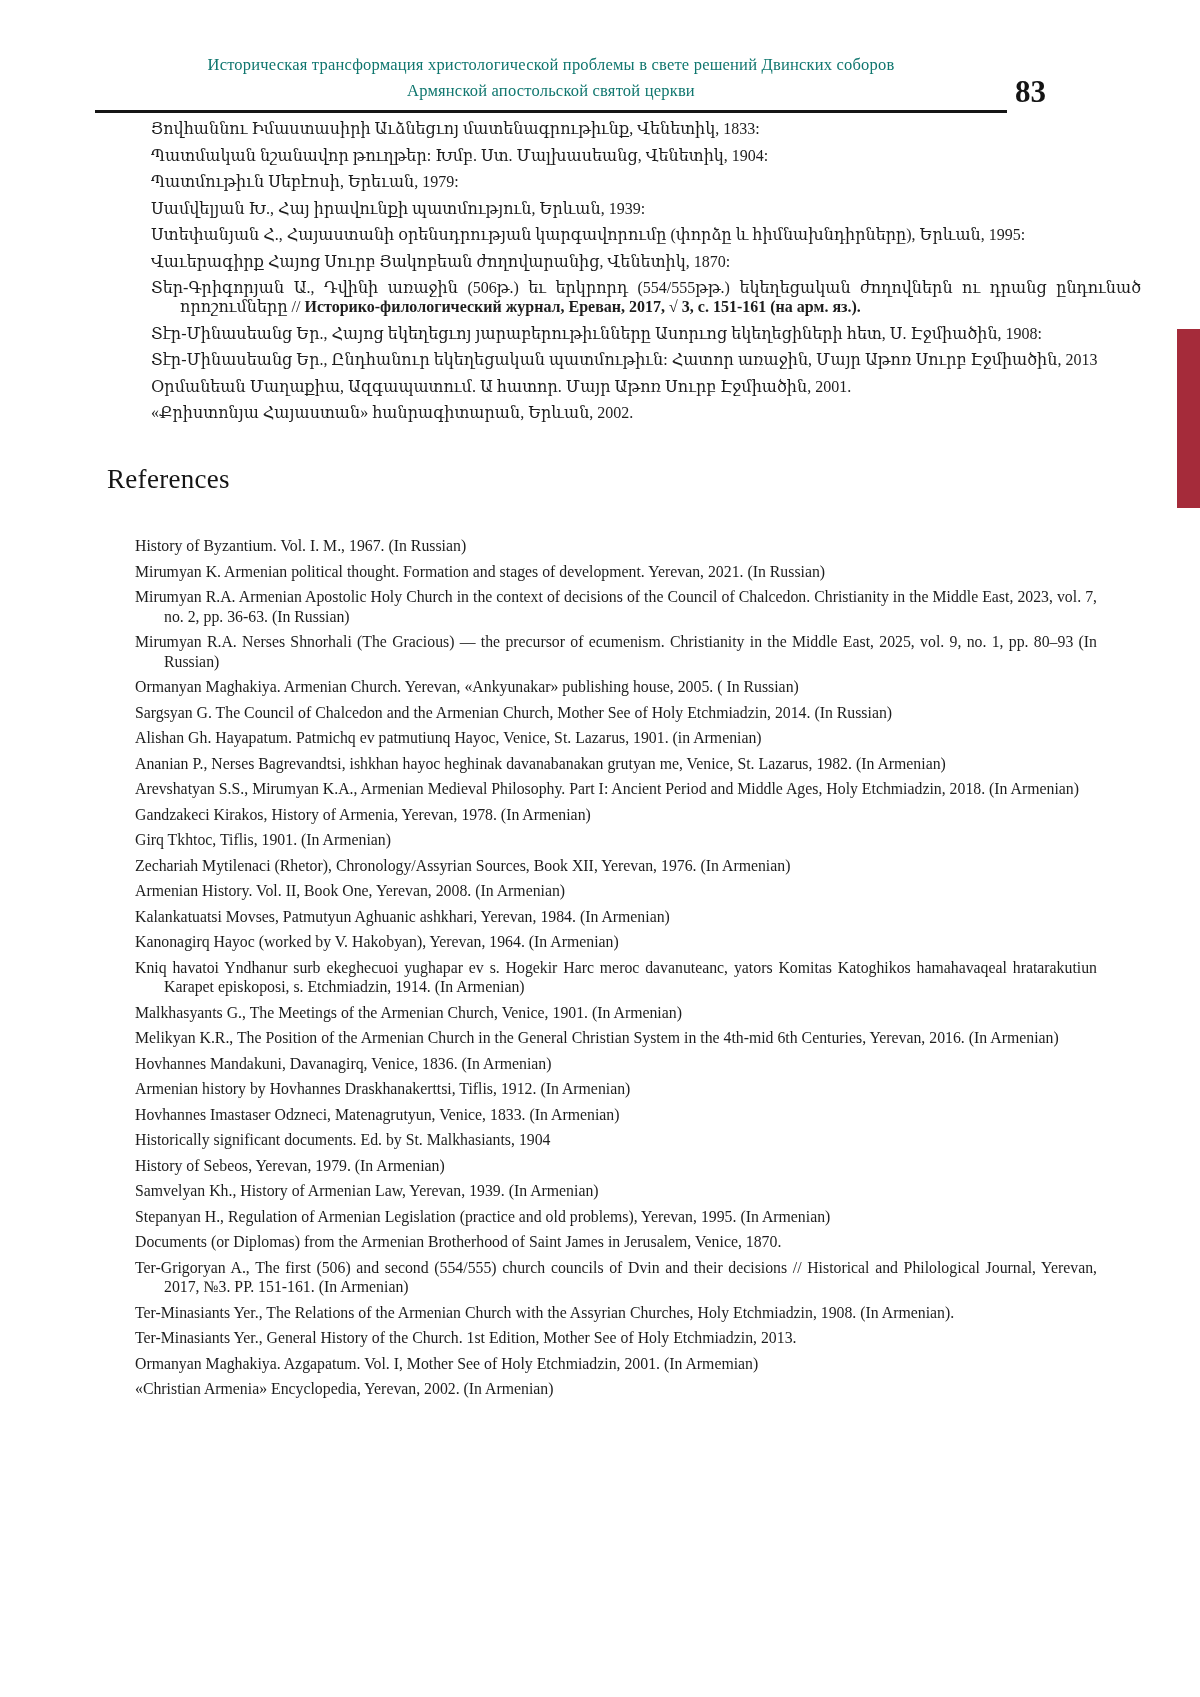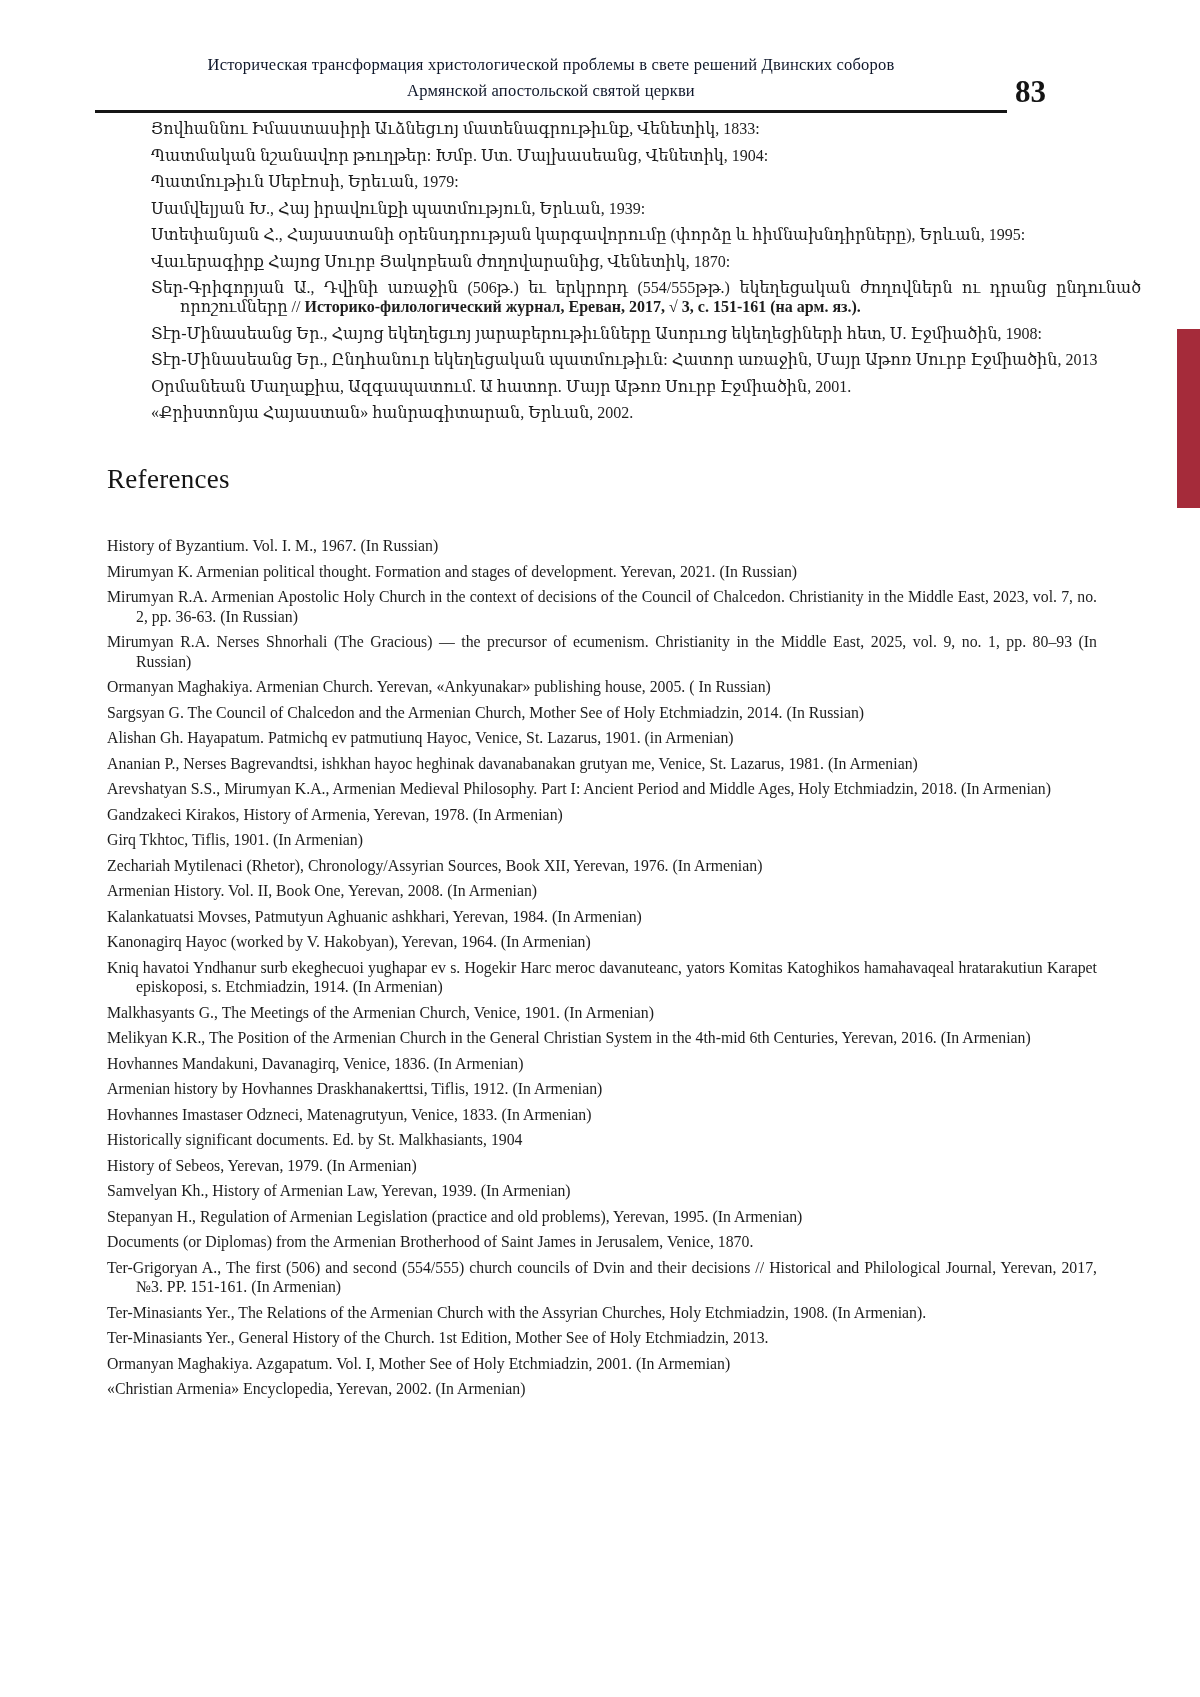--- a/index.html
+++ b/index.html
@@ -11,21 +11,21 @@
     font-family:"Liberation Serif","DejaVu Serif","DejaVu Sans",serif;
     color:#1c1c1c;
     overflow:hidden;
   }
   .header-title{
     position:absolute;
     top:52px; left:95px; width:912px;
     text-align:center;
     font-size:16.5px;
     line-height:1.55;
-    color:#0f172a;
+    color:#0f766e;
     letter-spacing:.2px;
   }
   .header-rule{
     position:absolute;
     top:110px; left:95px; width:912px;
     border-top:3px solid #151515;
   }
   .page-number{
     position:absolute;
     top:74px; left:1015px;
@@ -49,20 +49,21 @@
     text-align:justify;
     color:#1d1d1d;
   }
   #armenian-list .ref-entry{
     font-size:16px;
     line-height:19px;
     margin-bottom:7.5px;
   }
   #english-list .ref-entry{
     margin-bottom:6px;
+    margin-left:28px;
   }
   .ref-entry .bold{ font-weight:bold; }
   .references-heading{
     position:absolute;
     top:464px; left:107px;
     font-size:27px;
     font-weight:normal;
     color:#141414;
     letter-spacing:.3px;
   }
@@ -105,21 +106,21 @@
   <h2 class="references-heading" style="margin:0">References</h2>
 
   <div class="ref-list" id="english-list">
       <div class="ref-entry"><span>History of Byzantium. Vol. I. M., 1967. (In Russian)</span></div>
       <div class="ref-entry"><span>Mirumyan K. Armenian political thought. Formation and stages of development. Yerevan, 2021. (In Russian)</span></div>
       <div class="ref-entry"><span>Mirumyan R.A. Armenian Apostolic Holy Church in the context of decisions of the Council of Chalcedon. Christianity in the Middle East, 2023, vol. 7, no. 2, pp. 36-63. (In Russian)</span></div>
       <div class="ref-entry"><span>Mirumyan R.A. Nerses Shnorhali (The Gracious) — the precursor of ecumenism. Christianity in the Middle East, 2025, vol. 9, no. 1, pp. 80–93 (In Russian)</span></div>
       <div class="ref-entry"><span>Ormanyan Maghakiya. Armenian Church. Yerevan, «Ankyunakar» publishing house, 2005. ( In Russian)</span></div>
       <div class="ref-entry"><span>Sargsyan G. The Council of Chalcedon and the Armenian Church, Mother See of Holy Etchmiadzin, 2014. (In Russian)</span></div>
       <div class="ref-entry"><span>Alishan Gh. Hayapatum. Patmichq ev patmutiunq Hayoc, Venice, St. Lazarus, 1901. (in Armenian)</span></div>
-      <div class="ref-entry"><span>Ananian P., Nerses Bagrevandtsi, ishkhan hayoc heghinak davanabanakan grutyan me, Venice, St. Lazarus, 1981. (In Armenian)</span></div>
+      <div class="ref-entry"><span>Ananian P., Nerses Bagrevandtsi, ishkhan hayoc heghinak davanabanakan grutyan me, Venice, St. Lazarus, 1982. (In Armenian)</span></div>
       <div class="ref-entry"><span>Arevshatyan S.S., Mirumyan K.A., Armenian Medieval Philosophy. Part I: Ancient Period and Middle Ages, Holy Etchmiadzin, 2018. (In Armenian)</span></div>
       <div class="ref-entry"><span>Gandzakeci Kirakos, History of Armenia, Yerevan, 1978. (In Armenian)</span></div>
       <div class="ref-entry"><span>Girq Tkhtoc, Tiflis, 1901. (In Armenian)</span></div>
       <div class="ref-entry"><span>Zechariah Mytilenaci (Rhetor), Chronology/Assyrian Sources, Book XII, Yerevan, 1976. (In Armenian)</span></div>
       <div class="ref-entry"><span>Armenian History. Vol. II, Book One, Yerevan, 2008. (In Armenian)</span></div>
       <div class="ref-entry"><span>Kalankatuatsi Movses, Patmutyun Aghuanic ashkhari, Yerevan, 1984. (In Armenian)</span></div>
       <div class="ref-entry"><span>Kanonagirq Hayoc (worked by V. Hakobyan), Yerevan, 1964. (In Armenian)</span></div>
       <div class="ref-entry"><span>Kniq havatoi Yndhanur surb ekeghecuoi yughapar ev s. Hogekir Harc meroc davanuteanc, yators Komitas Katoghikos hamahavaqeal hratarakutiun Karapet episkoposi, s. Etchmiadzin, 1914. (In Armenian)</span></div>
       <div class="ref-entry"><span>Malkhasyants G., The Meetings of the Armenian Church, Venice, 1901. (In Armenian)</span></div>
       <div class="ref-entry"><span>Melikyan K.R., The Position of the Armenian Church in the General Christian System in the 4th-mid 6th Centuries, Yerevan, 2016. (In Armenian)</span></div>

